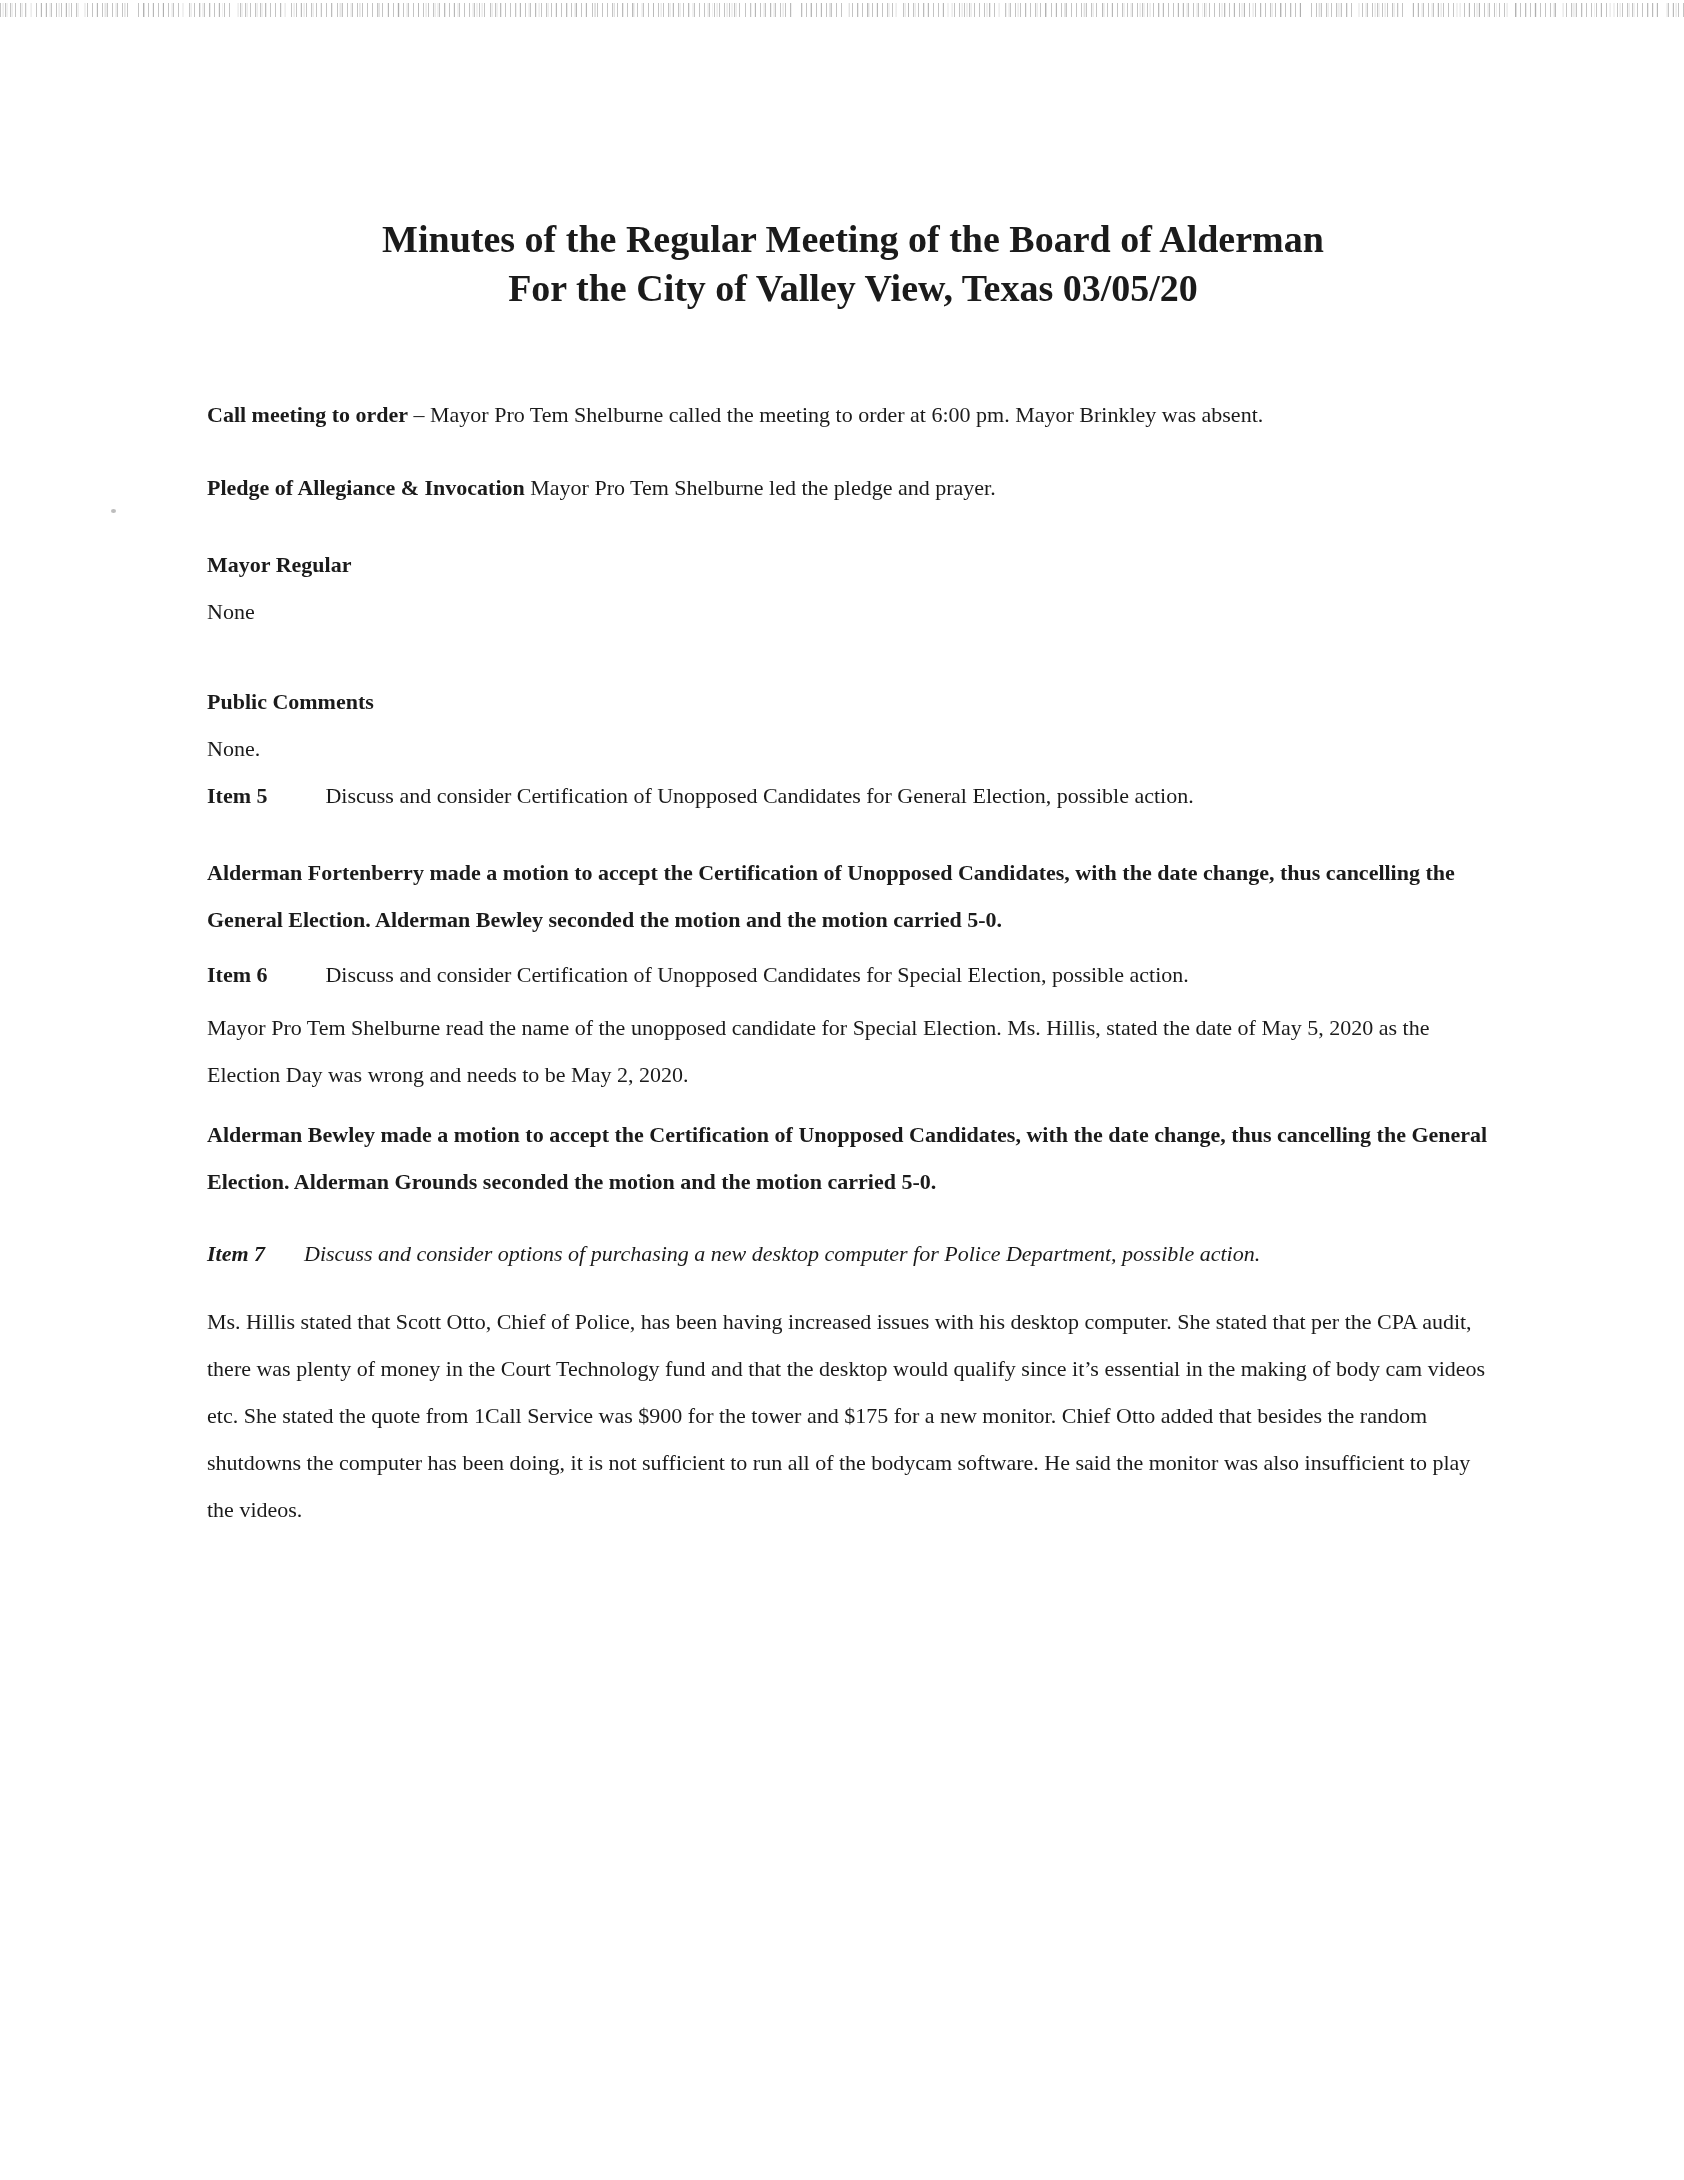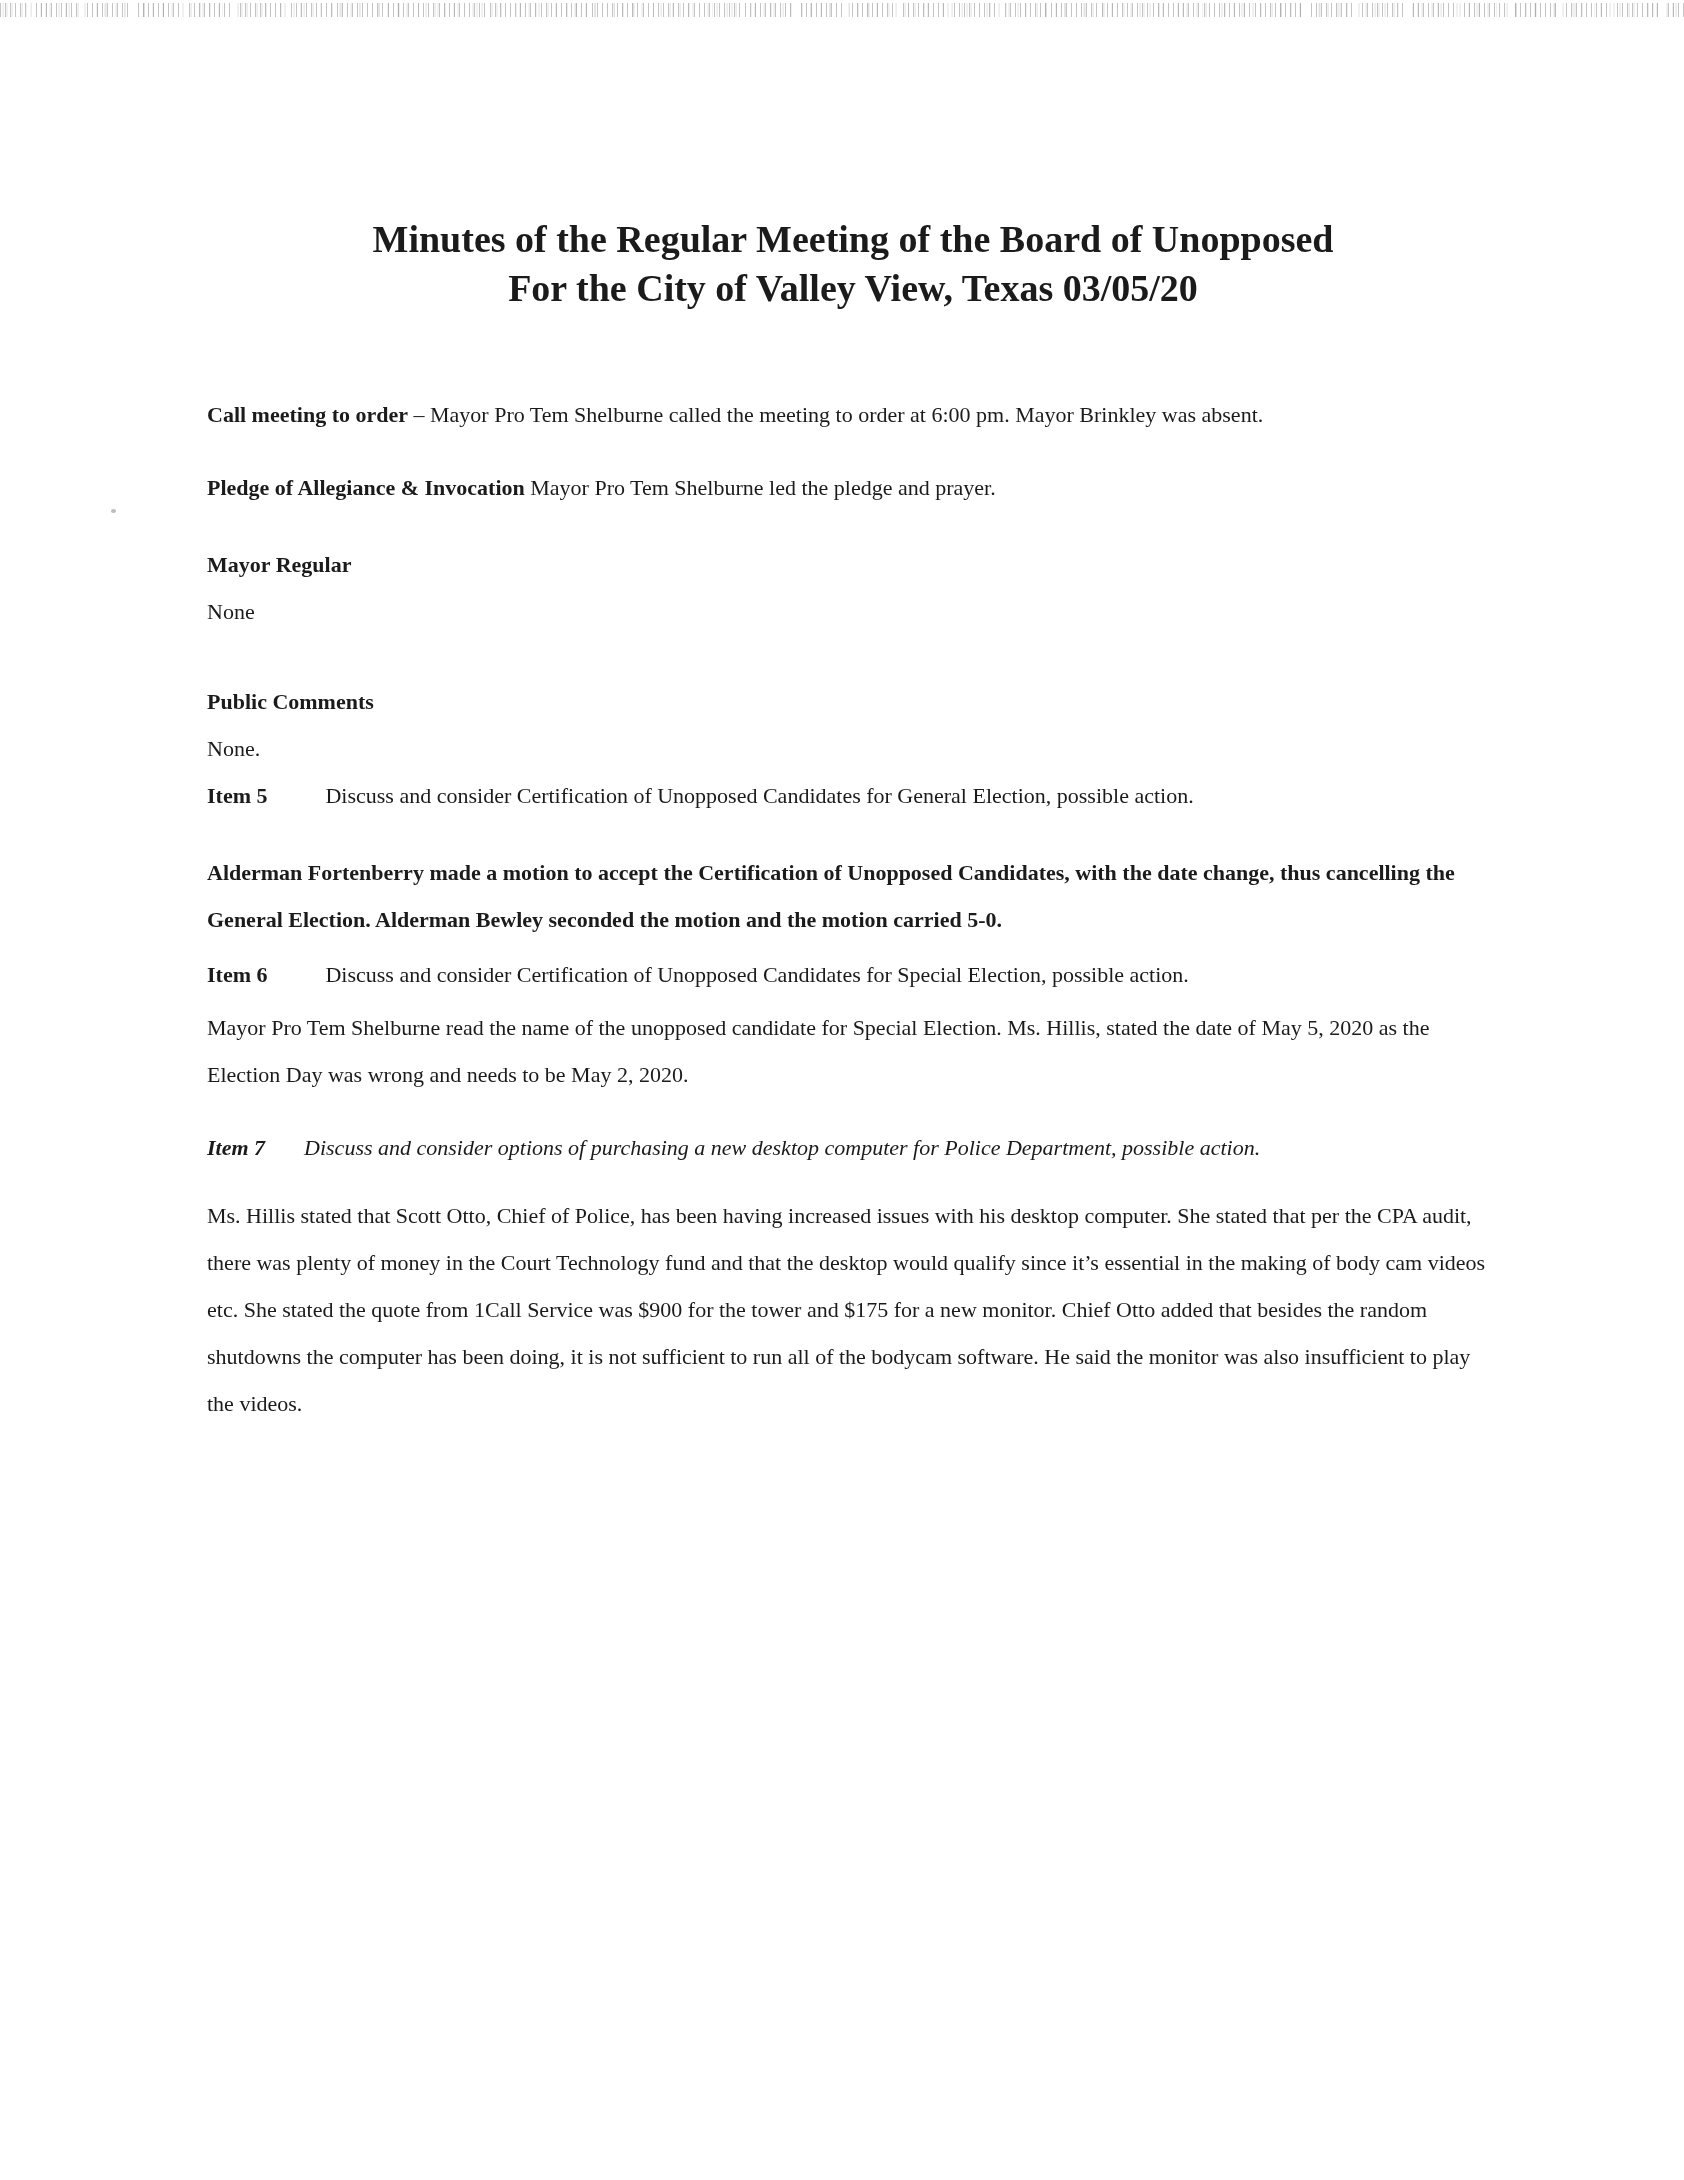--- a/index.html
+++ b/index.html
@@ -71,41 +71,42 @@
 <body>
 
 <div class="page">
 
   <div class="scan-noise"></div>
   <div class="speck"></div>
 
   <div class="content">
 
     <div class="title">
-      <div>Minutes of the Regular Meeting of the Board of Unopposed</div>
+      <div>Minutes of the Regular Meeting of the Board of Alderman</div>
       <div>For the City of Valley View, Texas 03/05/20</div>
     </div>
 
     <p class="call-para"><span class="b">Call meeting to order</span><span> – Mayor Pro Tem Shelburne called the meeting to order at 6:00 pm. Mayor Brinkley was absent.</span></p>
 
     <p class="pledge-para"><span class="b">Pledge of Allegiance &amp; Invocation</span><span> Mayor Pro Tem Shelburne led the pledge and prayer.</span></p>
 
     <p class="mayor-comments"><span class="b">Mayor Regular</span><br><span>None</span></p>
 
     <p class="public-comments"><span class="b">Public Comments</span><br><span>None.</span></p>
 
     <p class="item5-para"><span class="b">Item 5</span><span class="tab-lg"></span><span>Discuss and consider Certification of Unopposed Candidates for General Election, possible action.</span></p>
 
 
     <p class="motion1-para bold-para">Alderman Fortenberry made a motion to accept the Certification of Unopposed Candidates, with the date change, thus cancelling the General Election. Alderman Bewley seconded the motion and the motion carried 5-0.</p>
 
     <p class="item6-para"><span class="b">Item 6</span><span class="tab-lg"></span><span>Discuss and consider Certification of Unopposed Candidates for Special Election, possible action.</span></p>
 
     <p class="item6-body">Mayor Pro Tem Shelburne read the name of the unopposed candidate for Special Election. Ms. Hillis, stated the date of May 5, 2020 as the Election Day was wrong and needs to be May 2, 2020.</p>
 
+    <p class="motion2-para bold-para">Alderman Bewley made a motion to accept the Certification of Unopposed Candidates, with the date change, thus cancelling the General Election. Alderman Grounds seconded the motion and the motion carried 5-0.</p>
 
     <p class="item7-para"><span class="b">Item 7</span><span class="tab-sm"></span><span>Discuss and consider options of purchasing a new desktop computer for Police Department, possible action.</span></p>
 
     <p class="item7-body">Ms. Hillis stated that Scott Otto, Chief of Police, has been having increased issues with his desktop computer. She stated that per the CPA audit, there was plenty of money in the Court Technology fund and that the desktop would qualify since it’s essential in the making of body cam videos etc. She stated the quote from 1Call Service was $900 for the tower and $175 for a new monitor. Chief Otto added that besides the random shutdowns the computer has been doing, it is not sufficient to run all of the bodycam software. He said the monitor was also insufficient to play the videos.</p>
 
   </div>
 </div>
 
 
 </body></html>

